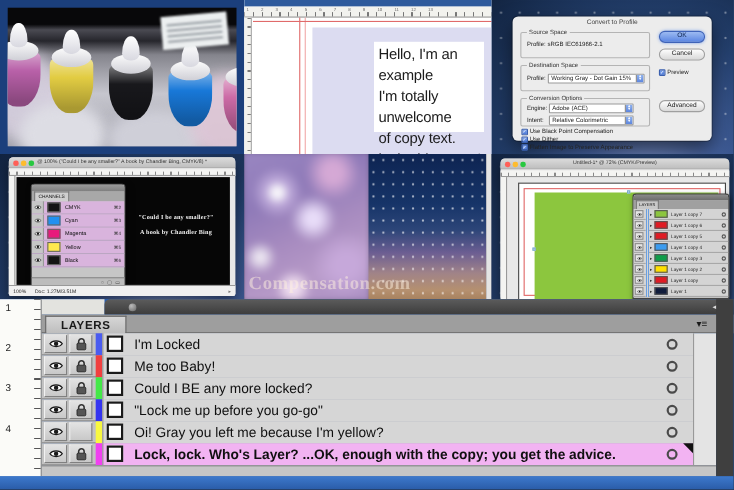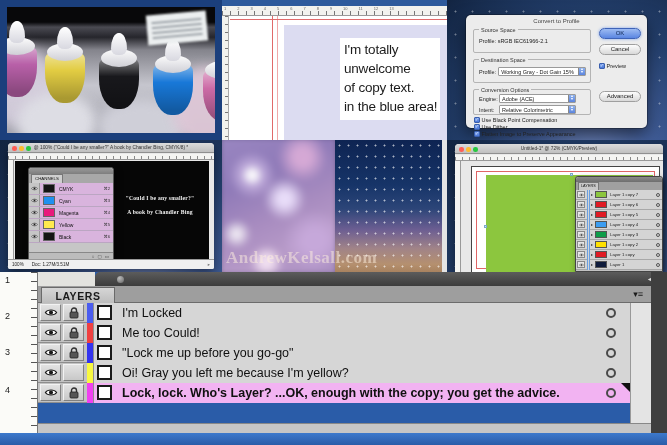--- a/index.html
+++ b/index.html
@@ -218,20 +218,21 @@
     </div>
     <div class="vruler-s">
         <div class="ticks"></div>
       </div>
     <div class="lav"></div>
     <div class="mline-v"></div>
     <div class="mline-v2"></div>
     <div class="mline-h"></div>
     <div class="textframe"></div>
     <div class="copy">
+      <div>Hello, I'm an example</div>
       <div>I'm totally unwelcome</div>
       <div>of copy text.</div>
       <div>in the blue area!</div>
     </div>
   </div>
 
   <div class="cell sky" id="cellC">
     <div class="stars"></div>
     <div class="dlg">
       <div class="ttl">Convert to Profile</div>
@@ -379,21 +380,21 @@
         <span style="margin-left:auto;color:#777;">▸</span>
       </div>
     </div>
   </div>
 
   <div class="cell" id="cellE">
     <div class="lefthalf"></div>
     <div class="righthalf">
         <div class="stars"></div>
       </div>
-    <div class="wm">AndrewKelsall.com</div>
+    <div class="wm">Compensation.com</div>
     <div class="edge"></div>
   </div>
 
   <div class="cell sky" id="cellF">
     <div class="stars"></div>
     <div class="win">
       <div class="tbar">
         <div class="dots">
             <i></i>
             <i></i>
@@ -575,25 +576,45 @@
             </span>
           <span class="lbtn">
               <svg width="10" height="12" viewBox="0 0 10 12">
                 <path d="M2.5 5 V3.5 a2.5 2.5 0 0 1 5 0 V5" fill="none" stroke="#333" stroke-width="1.4"></path>
                 <rect x="1" y="5" width="8" height="6" rx="1" fill="#555" stroke="#222" stroke-width="0.8"></rect>
               </svg>
             </span>
           <span class="cbar" style="background: rgb(240, 64, 64);"></span>
           <div class="lbody">
             <span class="proxy"></span>
-            <span class="lname">Me too Could!</span>
+            <span class="lname">Me too Baby!</span>
             <span class="target"></span>
           </div>
         </div>
 
+        <div class="lrow">
+          <span class="lbtn">
+              <svg width="14" height="9" viewBox="0 0 12 8">
+                <path d="M1 4 C3 1 9 1 11 4 C9 7 3 7 1 4 Z" fill="#fff" stroke="#1a1a1a"></path>
+                <circle cx="6" cy="4" r="1.8" fill="#1a1a1a"></circle>
+              </svg>
+            </span>
+          <span class="lbtn">
+              <svg width="10" height="12" viewBox="0 0 10 12">
+                <path d="M2.5 5 V3.5 a2.5 2.5 0 0 1 5 0 V5" fill="none" stroke="#333" stroke-width="1.4"></path>
+                <rect x="1" y="5" width="8" height="6" rx="1" fill="#555" stroke="#222" stroke-width="0.8"></rect>
+              </svg>
+            </span>
+          <span class="cbar" style="background: rgb(68, 232, 72);"></span>
+          <div class="lbody">
+            <span class="proxy"></span>
+            <span class="lname">Could I BE any more locked?</span>
+            <span class="target"></span>
+          </div>
+        </div>
 
         <div class="lrow">
           <span class="lbtn">
               <svg width="14" height="9" viewBox="0 0 12 8">
                 <path d="M1 4 C3 1 9 1 11 4 C9 7 3 7 1 4 Z" fill="#fff" stroke="#1a1a1a"></path>
                 <circle cx="6" cy="4" r="1.8" fill="#1a1a1a"></circle>
               </svg>
             </span>
           <span class="lbtn">
               <svg width="10" height="12" viewBox="0 0 10 12">

